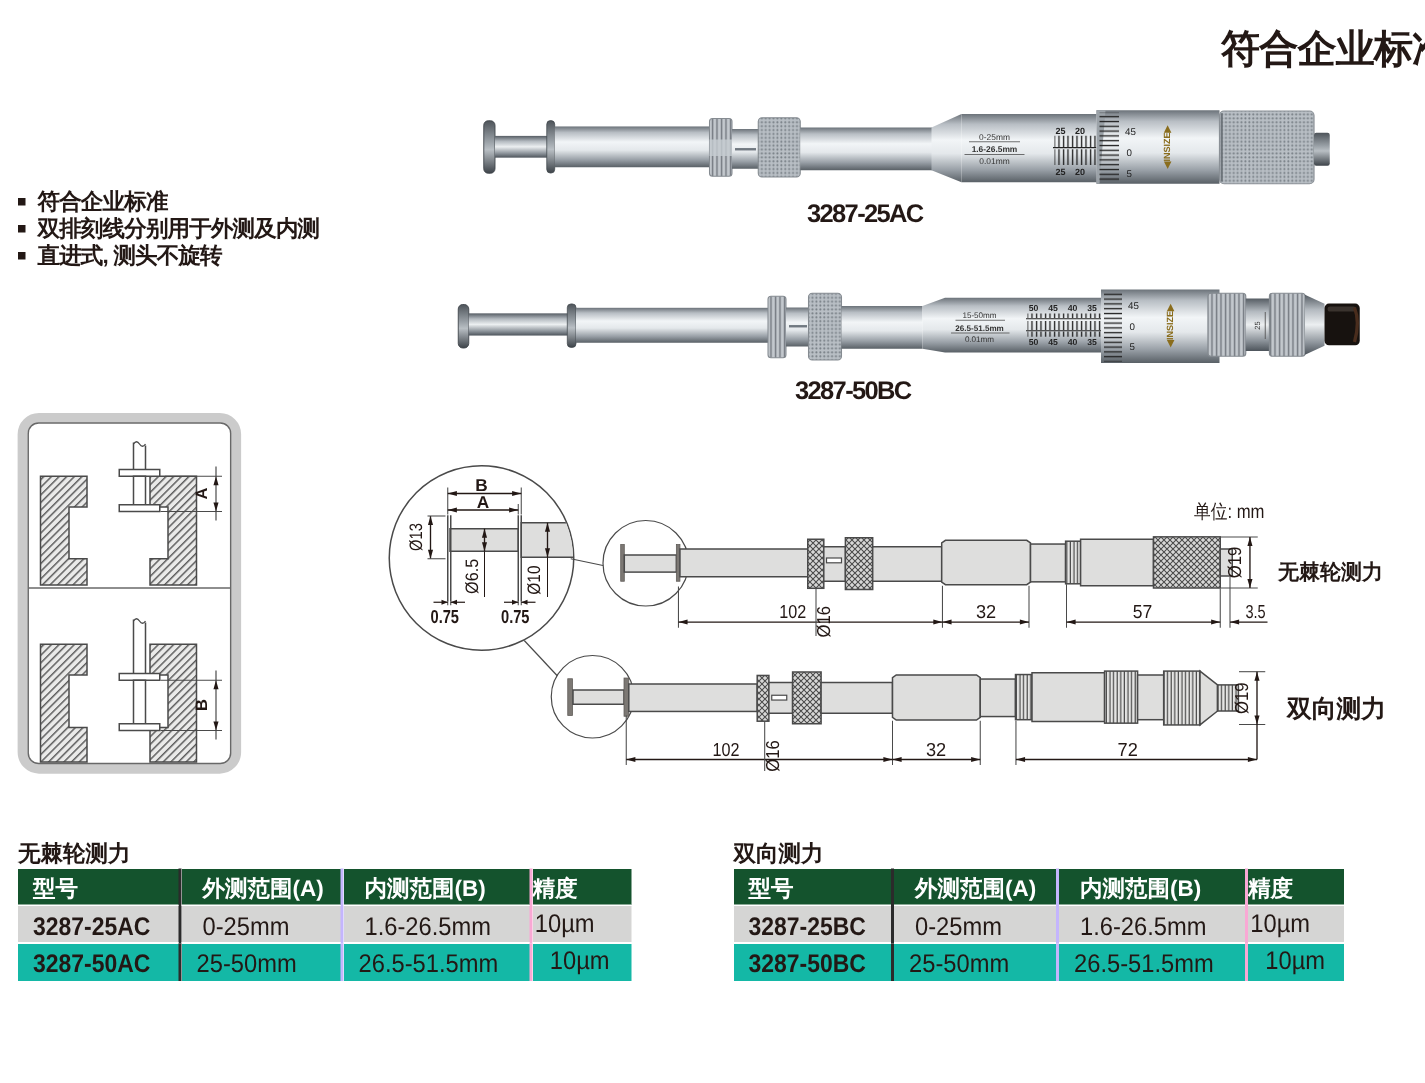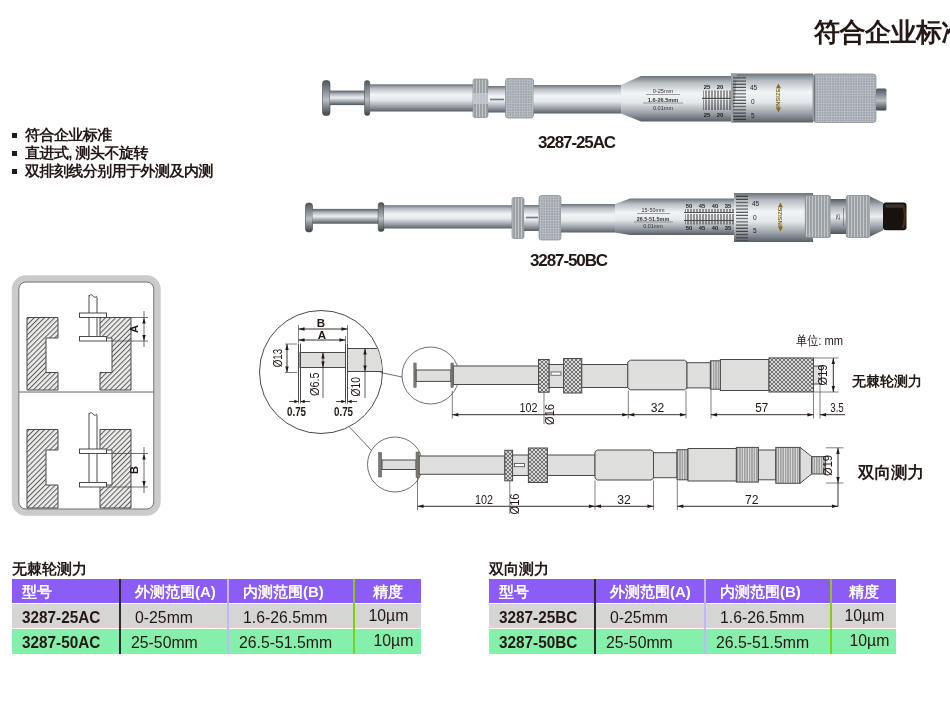--- a/index.html
+++ b/index.html
@@ -9,36 +9,36 @@
   .bullets{position:absolute;left:12px;top:126px;font-size:15px;font-weight:bold;line-height:17.9px;letter-spacing:-0.55px;}
   .bullets div{white-space:nowrap;}
   .bullets .sq{display:inline-block;width:5px;height:5px;background:#231815;margin-right:8px;vertical-align:2px;}
   .plabel{position:absolute;font-size:17px;font-weight:bold;letter-spacing:-1.1px;}
   .tlabel{position:absolute;font-size:15px;font-weight:bold;}
   .tbl{position:absolute;border-collapse:collapse;table-layout:fixed;}
   .tbl td{font-size:17px;padding:3px 0 0 14px;height:21.3px;border-top:1.5px solid #fff;white-space:nowrap;overflow:hidden;}
   .tbl td i{font-style:normal;display:inline-block;transform:scaleX(0.93);transform-origin:0 50%;}
   .tbl td.c1 i{transform:scaleX(0.9);}
   .tbl td.c4 i{transform:scaleX(0.93);transform-origin:50% 50%;}
-  .tbl tr.hd td{background:#8b5cf6;color:#fff;font-size:15px;font-weight:bold;height:21px;padding-top:3px;border-top:none;}
+  .tbl tr.hd td{background:#14532d;color:#fff;font-size:15px;font-weight:bold;height:21px;padding-top:3px;border-top:none;}
   .tbl td.c1{padding-left:10px;font-weight:bold;border-right:2px solid #2b2b2b;}
   .tbl tr.hd td.c1{font-weight:bold;}
   .tbl td.c2{border-right:2px solid #c4b5fd;}
-  .tbl td.c3{border-right:2px solid #84cc16;}
-  .tbl td.c4{padding:0;text-align:center;}
+  .tbl td.c3{border-right:2px solid #f9a8d4;}
+  .tbl td.c4{padding:0;text-align:left;}
   .tbl tr.r1 td{background:#d5d5d4;}
-  .tbl tr.r2 td{background:#86efac;padding-left:10px;}
+  .tbl tr.r2 td{background:#14b8a6;padding-left:10px;}
 </style>
 </head>
 <body>
 <div class="title">符合企业标准</div>
 <div class="bullets">
   <div><span class="sq"></span>符合企业标准</div>
+  <div><span class="sq"></span>双排刻线分别用于外测及内测</div>
   <div><span class="sq"></span>直进式, 测头不旋转</div>
-  <div><span class="sq"></span>双排刻线分别用于外测及内测</div>
 </div>
 <div class="plabel" style="left:538px;top:133px;">3287-25AC</div>
 <div class="plabel" style="left:530px;top:250.5px;">3287-50BC</div>
 
 <div class="tlabel" style="left:12px;top:560px;">无棘轮测力</div>
 <table class="tbl" style="left:12px;top:579px;width:409px;">
   <colgroup>
       <col style="width:108px">
       <col style="width:108px">
       <col style="width:126px">

